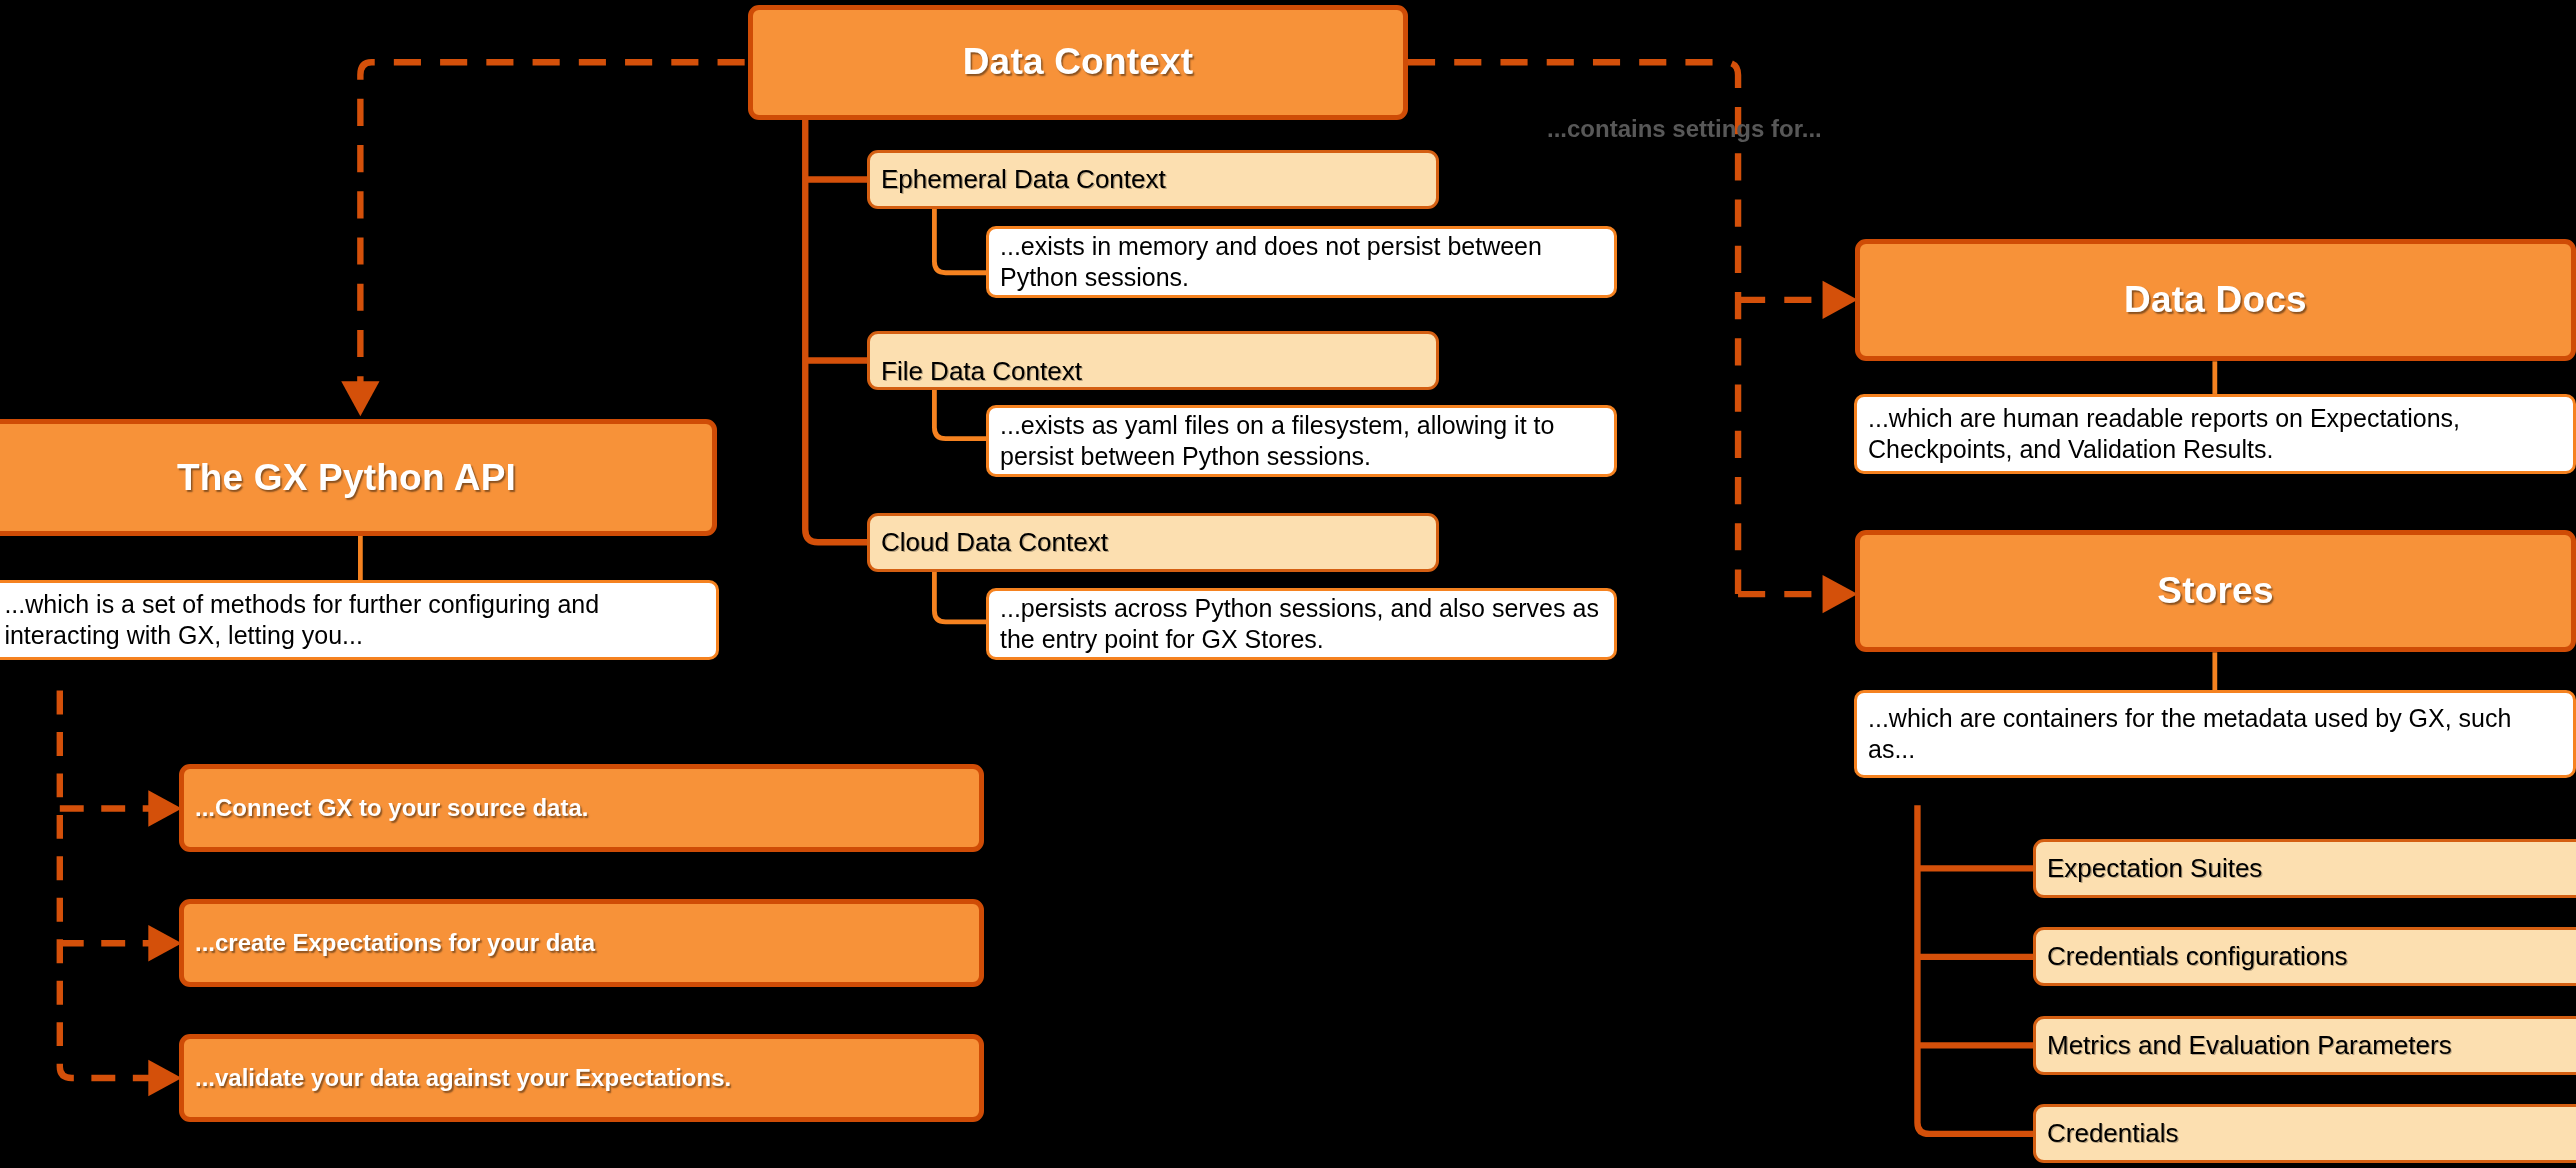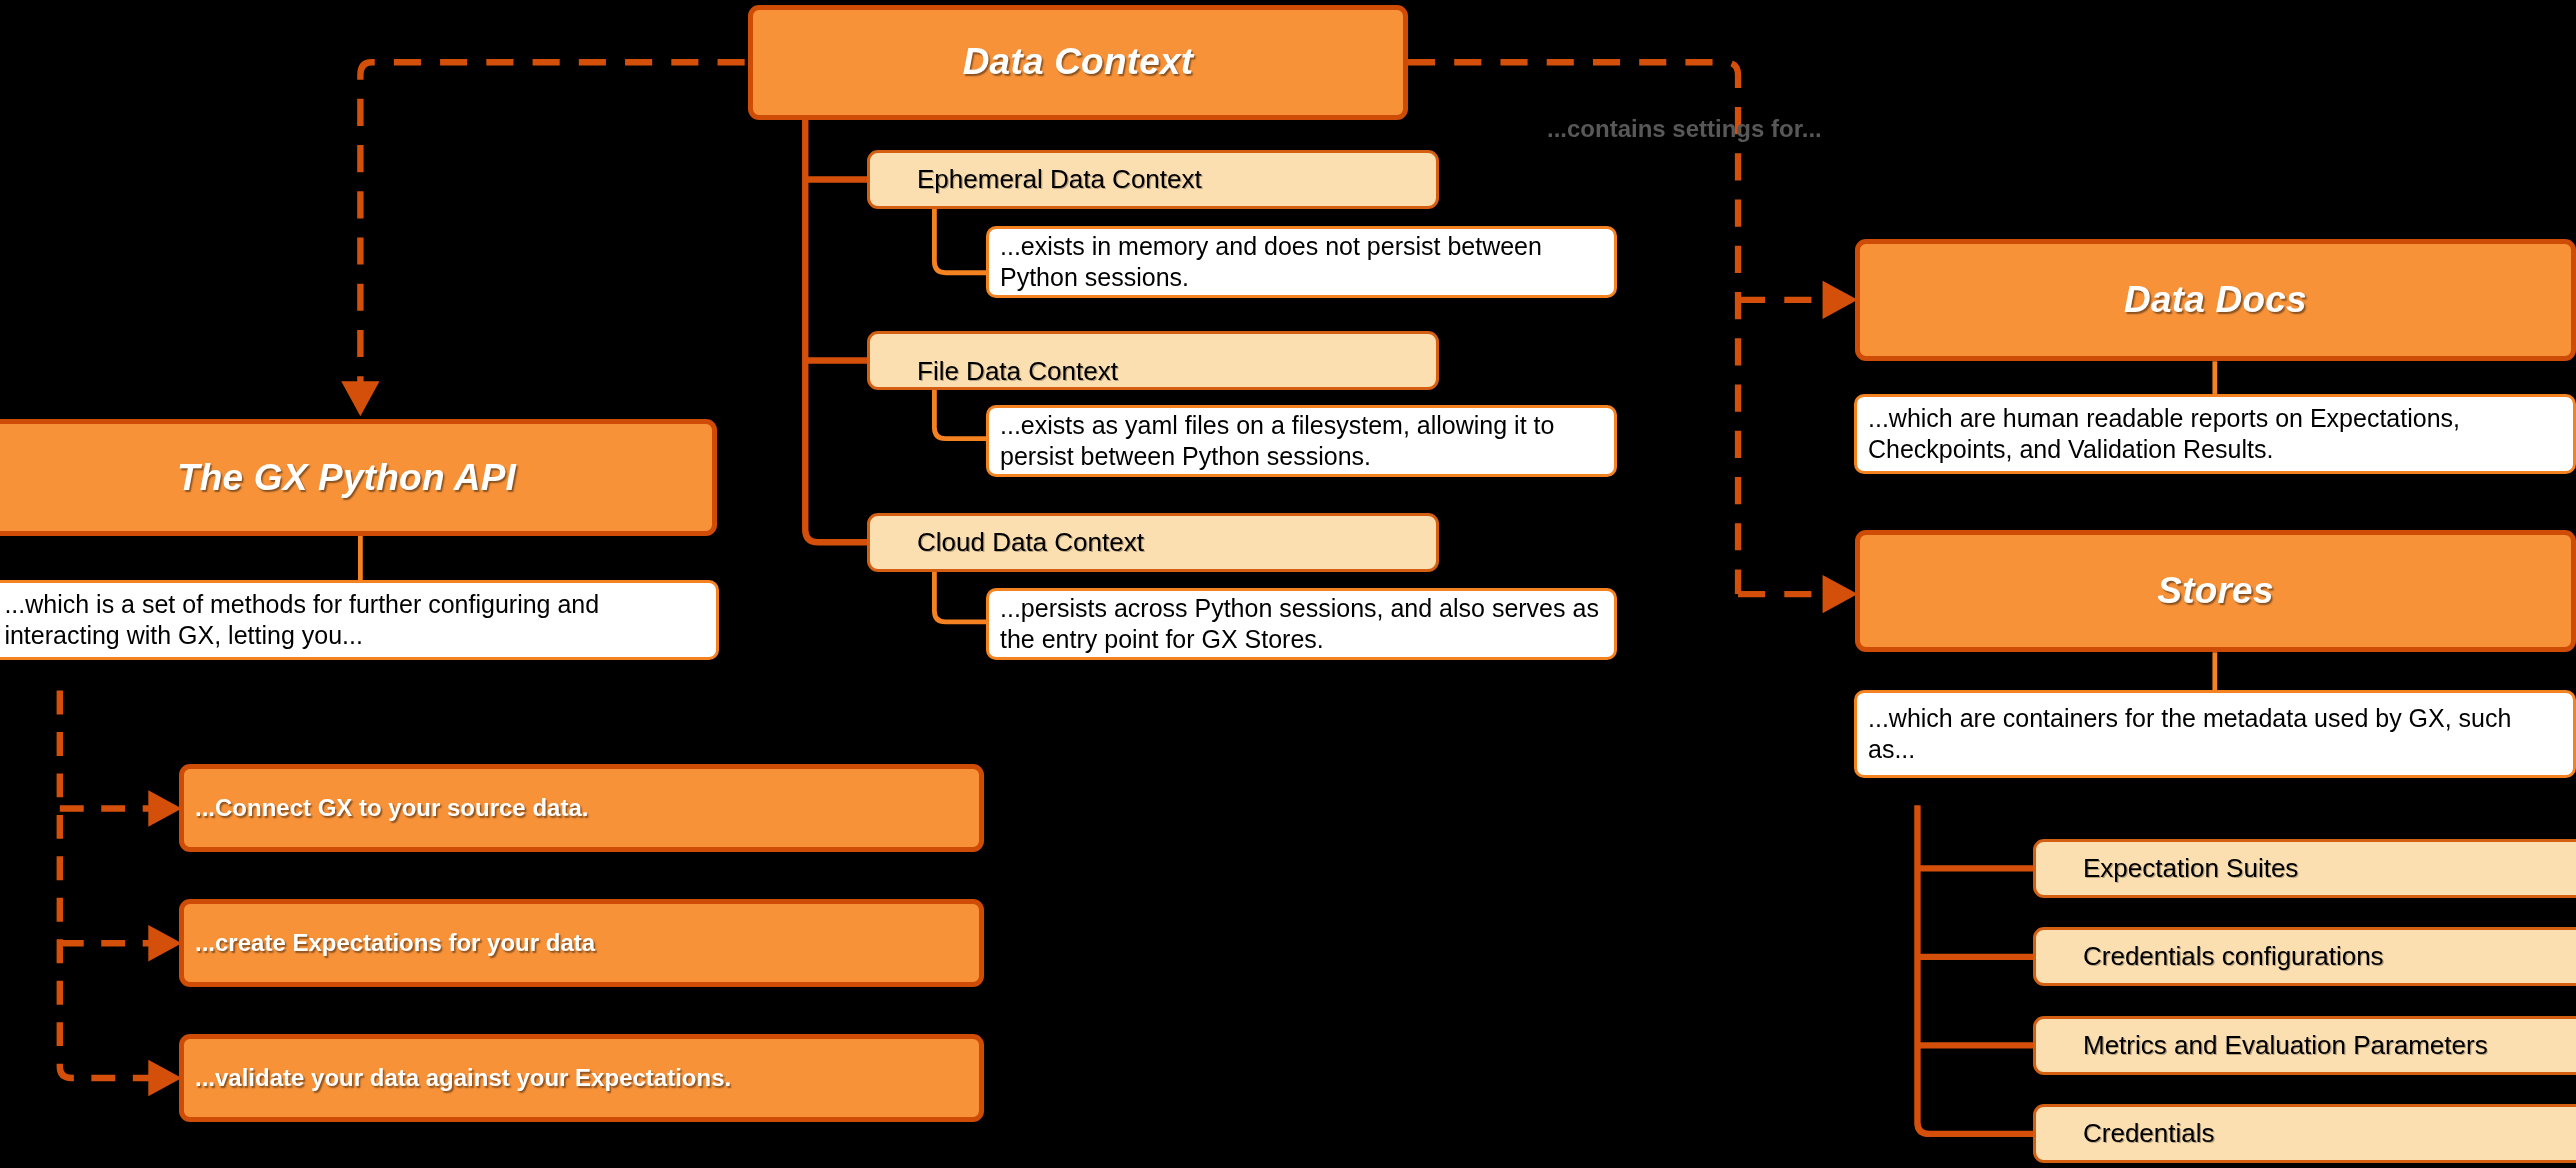--- a/index.html
+++ b/index.html
@@ -34,21 +34,20 @@
   }
 
   
   .node.primary {
     background: #f79239;
     border: 5.6px solid #cf4c06;
     justify-content: center;
     color: #ffffff;
     font-weight: bold;
     text-shadow: 1.6px 1.6px 1.6px rgba(0,0,0,0.45);
-    font-style: italic;
   }
   .node.primary .lbl {
     font-size: 37px;
     letter-spacing: 0.2px;
     white-space: nowrap;
   }
 
   
   .node.action {
     background: #f79239;
@@ -69,21 +68,20 @@
     background: #fcdfb0;
     border: 3.2px solid #d45f12;
     justify-content: flex-start;
     color: #000000;
     padding-left: 11px;
   }
   .node.secondary .lbl {
     font-size: 26px;
     white-space: nowrap;
     text-shadow: 1.2px 1.2px 0.4px rgba(0,0,0,0.28);
-    margin-left: 36px;
   }
 
   
   .node.note {
     background: #ffffff;
     border: 3.2px solid #f58220;
     border-radius: 10px;
     justify-content: flex-start;
     align-items: center;
     color: #000000;

